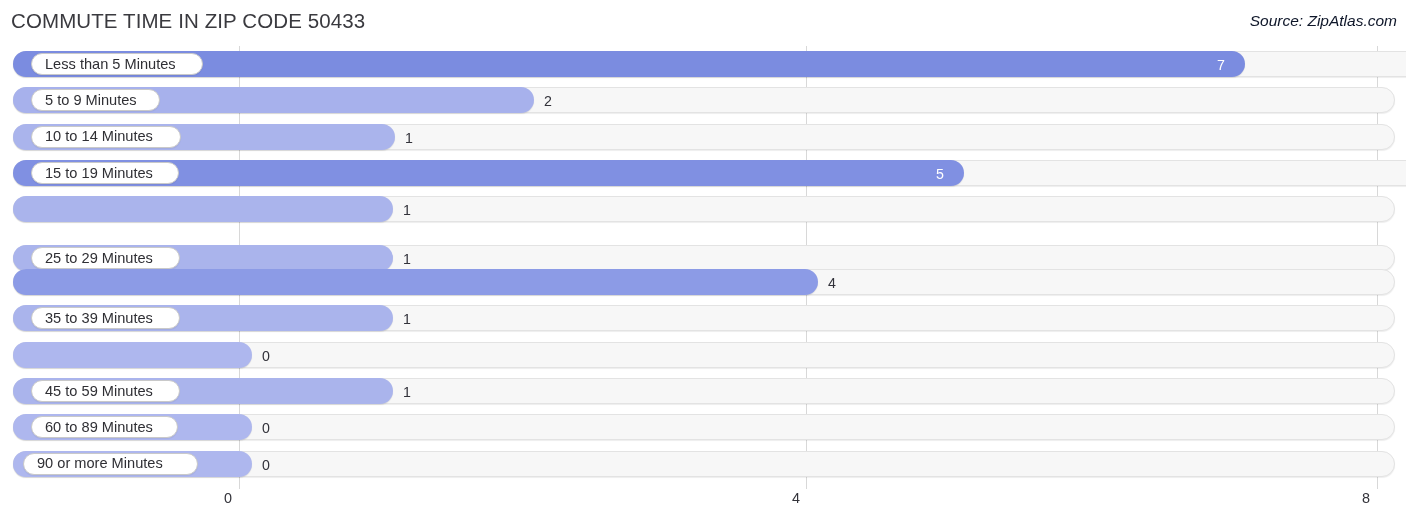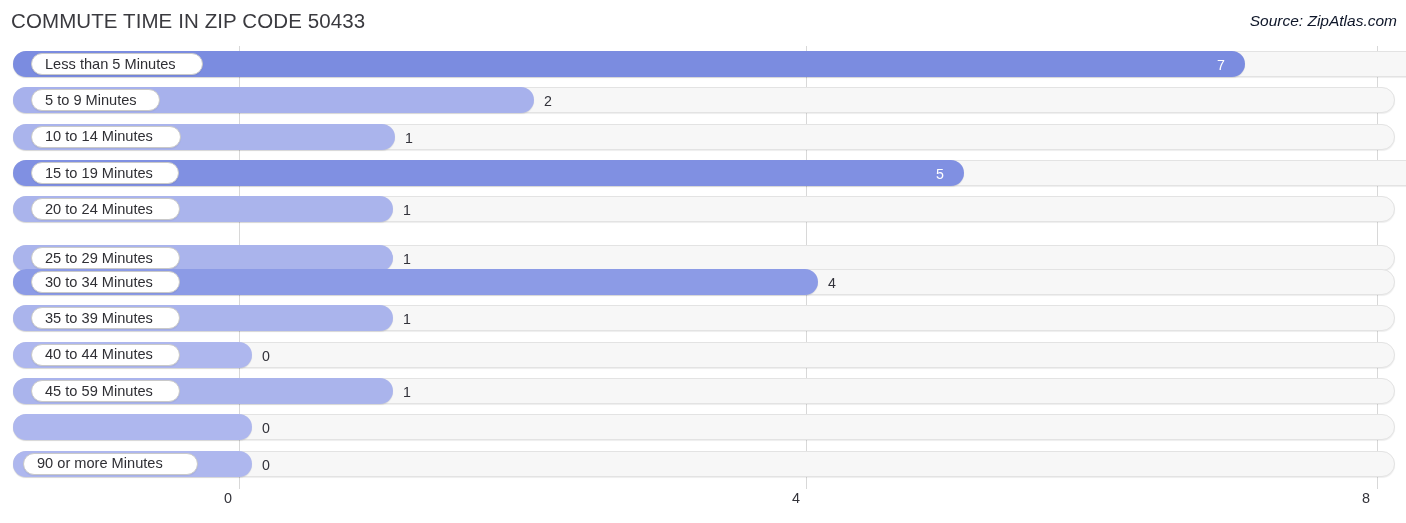--- a/index.html
+++ b/index.html
@@ -201,68 +201,62 @@
         <div class="track"></div>
         <div class="bar" style="width: 951px; background: rgb(128, 144, 226);"></div>
         <div class="pill" style="left: 31px; width: 148px;">
           <span class="pill-label">15 to 19 Minutes</span>
         </div>
         <div class="value inside" style="left: 936px;">5</div>
       </div>
       <div class="row" style="top: 149.32px;">
         <div class="track"></div>
         <div class="bar" style="width: 380px; background: rgb(170, 180, 236);"></div>
-        <div class="pill" style="left: 31px; width: 149px;">
-          <span class="pill-label">20 to 24 Minutes</span>
-        </div>
         <div class="value outside" style="left: 403px;">1</div>
       </div>
       <div class="row" style="top: 198px;">
         <div class="track"></div>
         <div class="bar" style="width: 380px; background: rgb(170, 180, 236);"></div>
         <div class="pill" style="left: 31px; width: 149px;">
           <span class="pill-label">25 to 29 Minutes</span>
         </div>
         <div class="value outside" style="left: 403px;">1</div>
       </div>
       <div class="row" style="top: 221.98px;">
         <div class="track"></div>
         <div class="bar" style="width: 805px; background: rgb(140, 155, 230);"></div>
-        <div class="pill" style="left: 31px; width: 149px;">
-          <span class="pill-label">30 to 34 Minutes</span>
-        </div>
         <div class="value outside" style="left: 828px;">4</div>
       </div>
       <div class="row" style="top: 258.31px;">
         <div class="track"></div>
         <div class="bar" style="width: 380px; background: rgb(170, 180, 236);"></div>
         <div class="pill" style="left: 31px; width: 149px;">
           <span class="pill-label">35 to 39 Minutes</span>
         </div>
         <div class="value outside" style="left: 403px;">1</div>
       </div>
       <div class="row" style="top: 294.64px;">
         <div class="track"></div>
         <div class="bar" style="width: 239px; background: rgb(174, 183, 238);"></div>
-        <div class="pill" style="left: 31px; width: 149px;">
-          <span class="pill-label">40 to 44 Minutes</span>
-        </div>
         <div class="value outside" style="left: 262px;">0</div>
       </div>
       <div class="row" style="top: 330.97px;">
         <div class="track"></div>
         <div class="bar" style="width: 380px; background: rgb(170, 180, 236);"></div>
         <div class="pill" style="left: 31px; width: 149px;">
           <span class="pill-label">45 to 59 Minutes</span>
         </div>
         <div class="value outside" style="left: 403px;">1</div>
       </div>
       <div class="row" style="top: 367.3px;">
         <div class="track"></div>
         <div class="bar" style="width: 239px; background: rgb(174, 183, 238);"></div>
+        <div class="pill" style="left: 31px; width: 147px;">
+          <span class="pill-label">60 to 89 Minutes</span>
+        </div>
         <div class="value outside" style="left: 262px;">0</div>
       </div>
       <div class="row" style="top: 403.63px;">
         <div class="track"></div>
         <div class="bar" style="width: 239px; background: rgb(174, 183, 238);"></div>
         <div class="pill" style="left: 23px; width: 175px;">
           <span class="pill-label">90 or more Minutes</span>
         </div>
         <div class="value outside" style="left: 262px;">0</div>
       </div>

